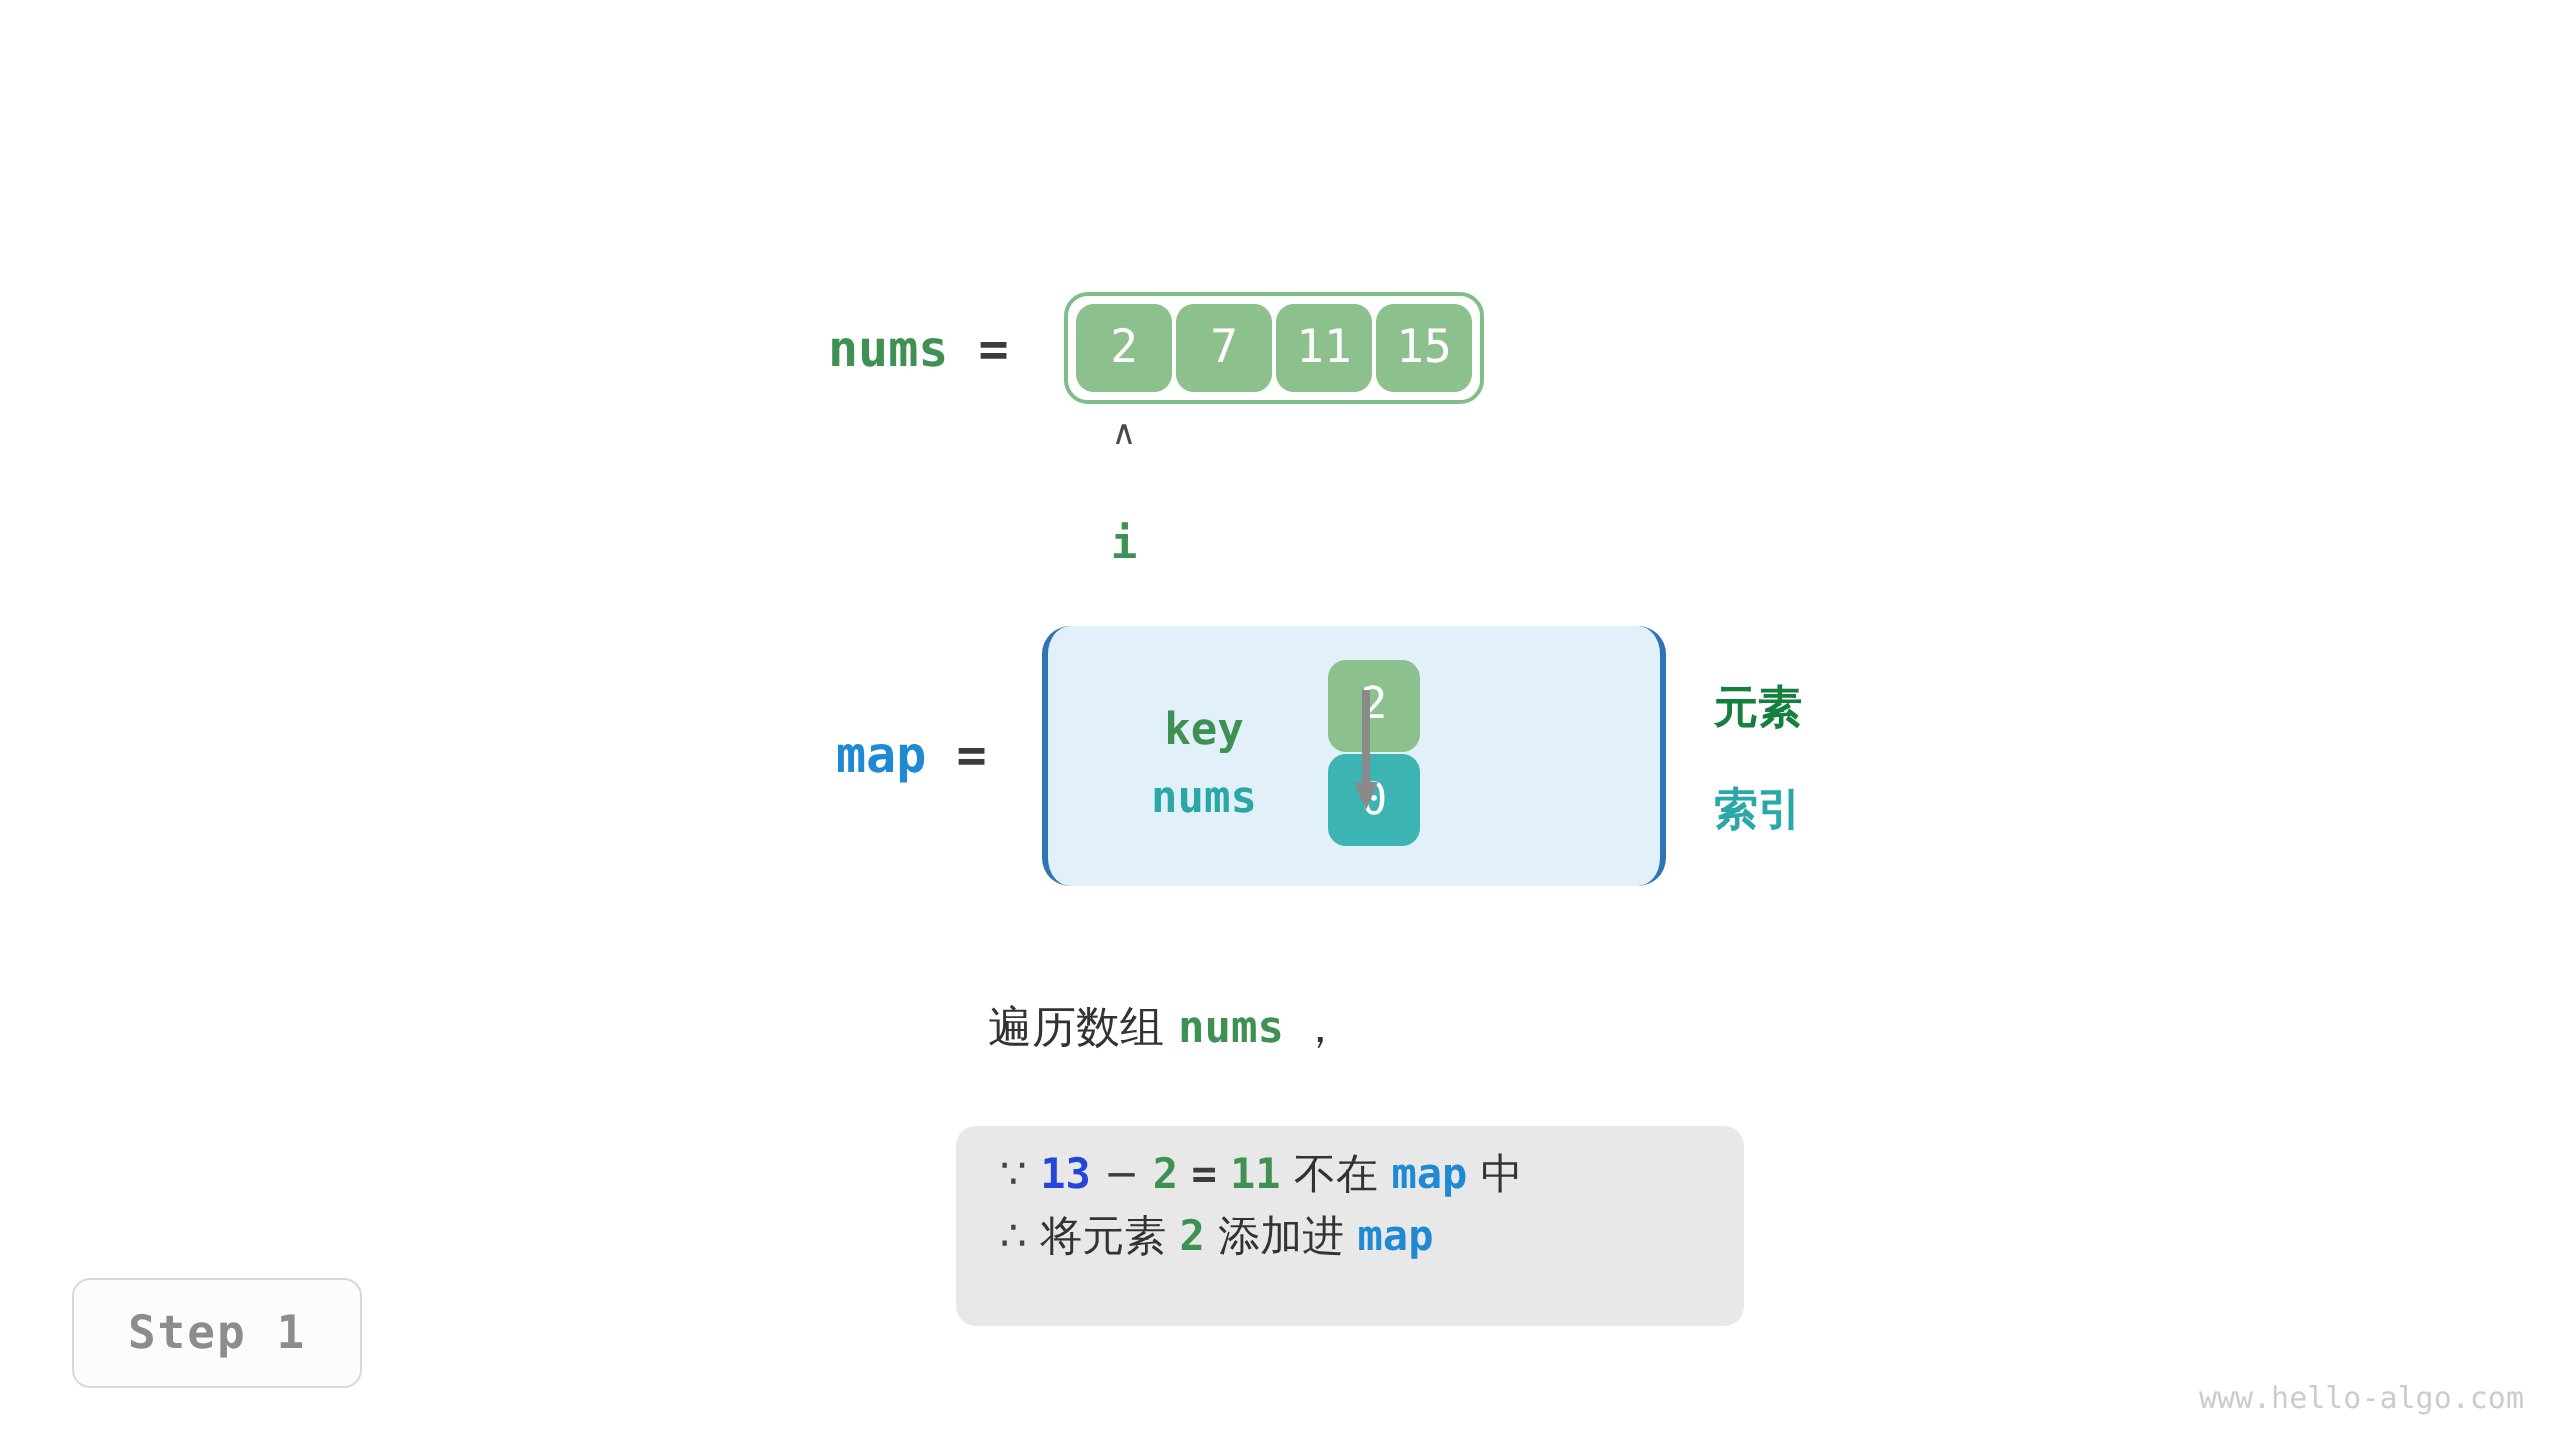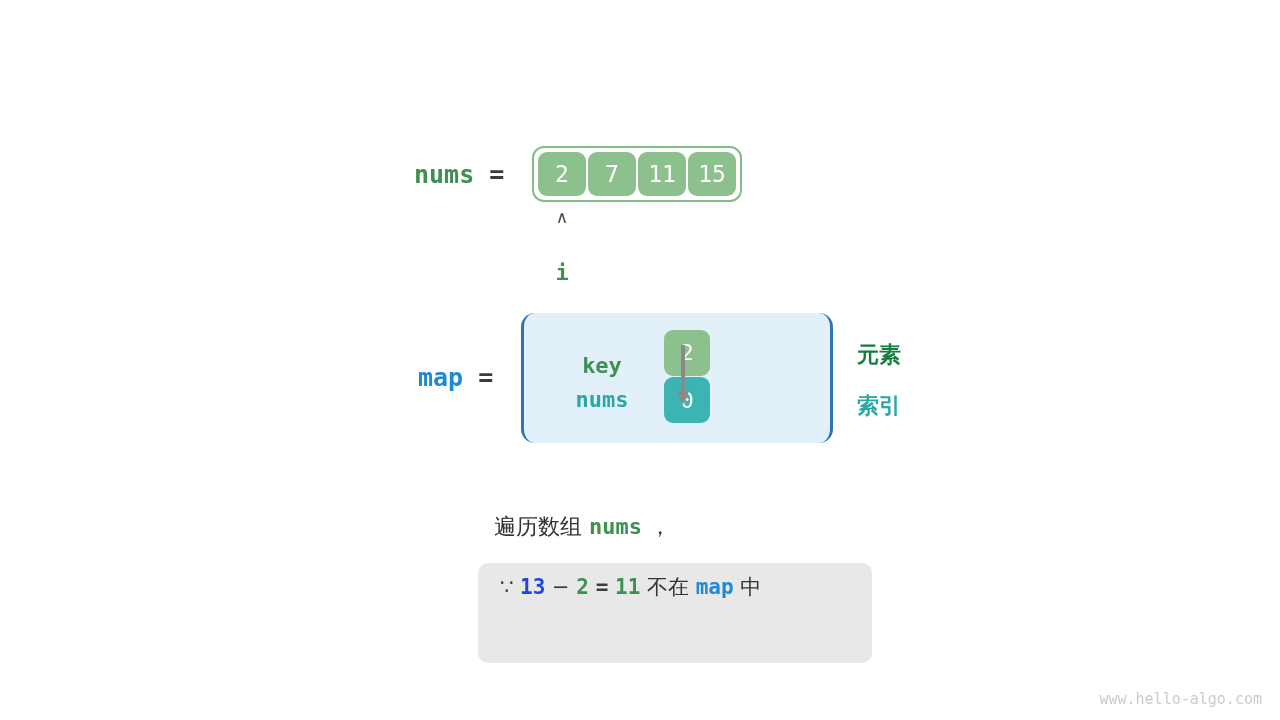--- a/index.html
+++ b/index.html
@@ -164,21 +164,21 @@
     font-weight: bold;
     line-height: 28px;
   }
   .map-anno-element { top: 341px; color: #15803d; }
   .map-anno-index   { top: 392px; color: #2aa8a8; }
 
   
   .desc-line {
     position: absolute;
     left: 494px;
-    top: 512px;
+    top: 500px;
     font-size: 22px;
     line-height: 30px;
     color: #333333;
     white-space: pre;
   }
   .conclusion-box {
     position: absolute;
     left: 478px;
     top: 563px;
     width: 394px;
@@ -266,18 +266,20 @@
   </div>
 
   <div class="map-anno map-anno-element">元素</div>
   <div class="map-anno map-anno-index">索引</div>
 
   <div class="desc-line"><span>遍历数组 </span><span class="mono var-green">nums</span><span> ，</span></div>
 
   <div class="conclusion-box">
     <div class="conclusion-line"><span class="sym">∵</span><span> </span><span class="mono var-blue">13</span><span> </span><span class="num-dark">−</span><span> </span><span class="mono var-green">2</span><span> </span><span class="num-dark mono">=</span><span> </span><span class="mono var-green">11</span><span> </span><span>不在</span><span> </span><span class="mono map-blue">map</span><span> </span><span>中</span></div>
 
+    <div class="conclusion-line"><span class="sym">∴</span><span> </span><span>将元素</span><span> </span><span class="mono var-green">2</span><span> </span><span>添加进</span><span> </span><span class="mono map-blue">map</span></div>
   </div>
 
+  <div class="step-badge">Step 1</div>
 
   <div class="watermark">www.hello-algo.com</div>
 
 </div>
 
 </body></html>

